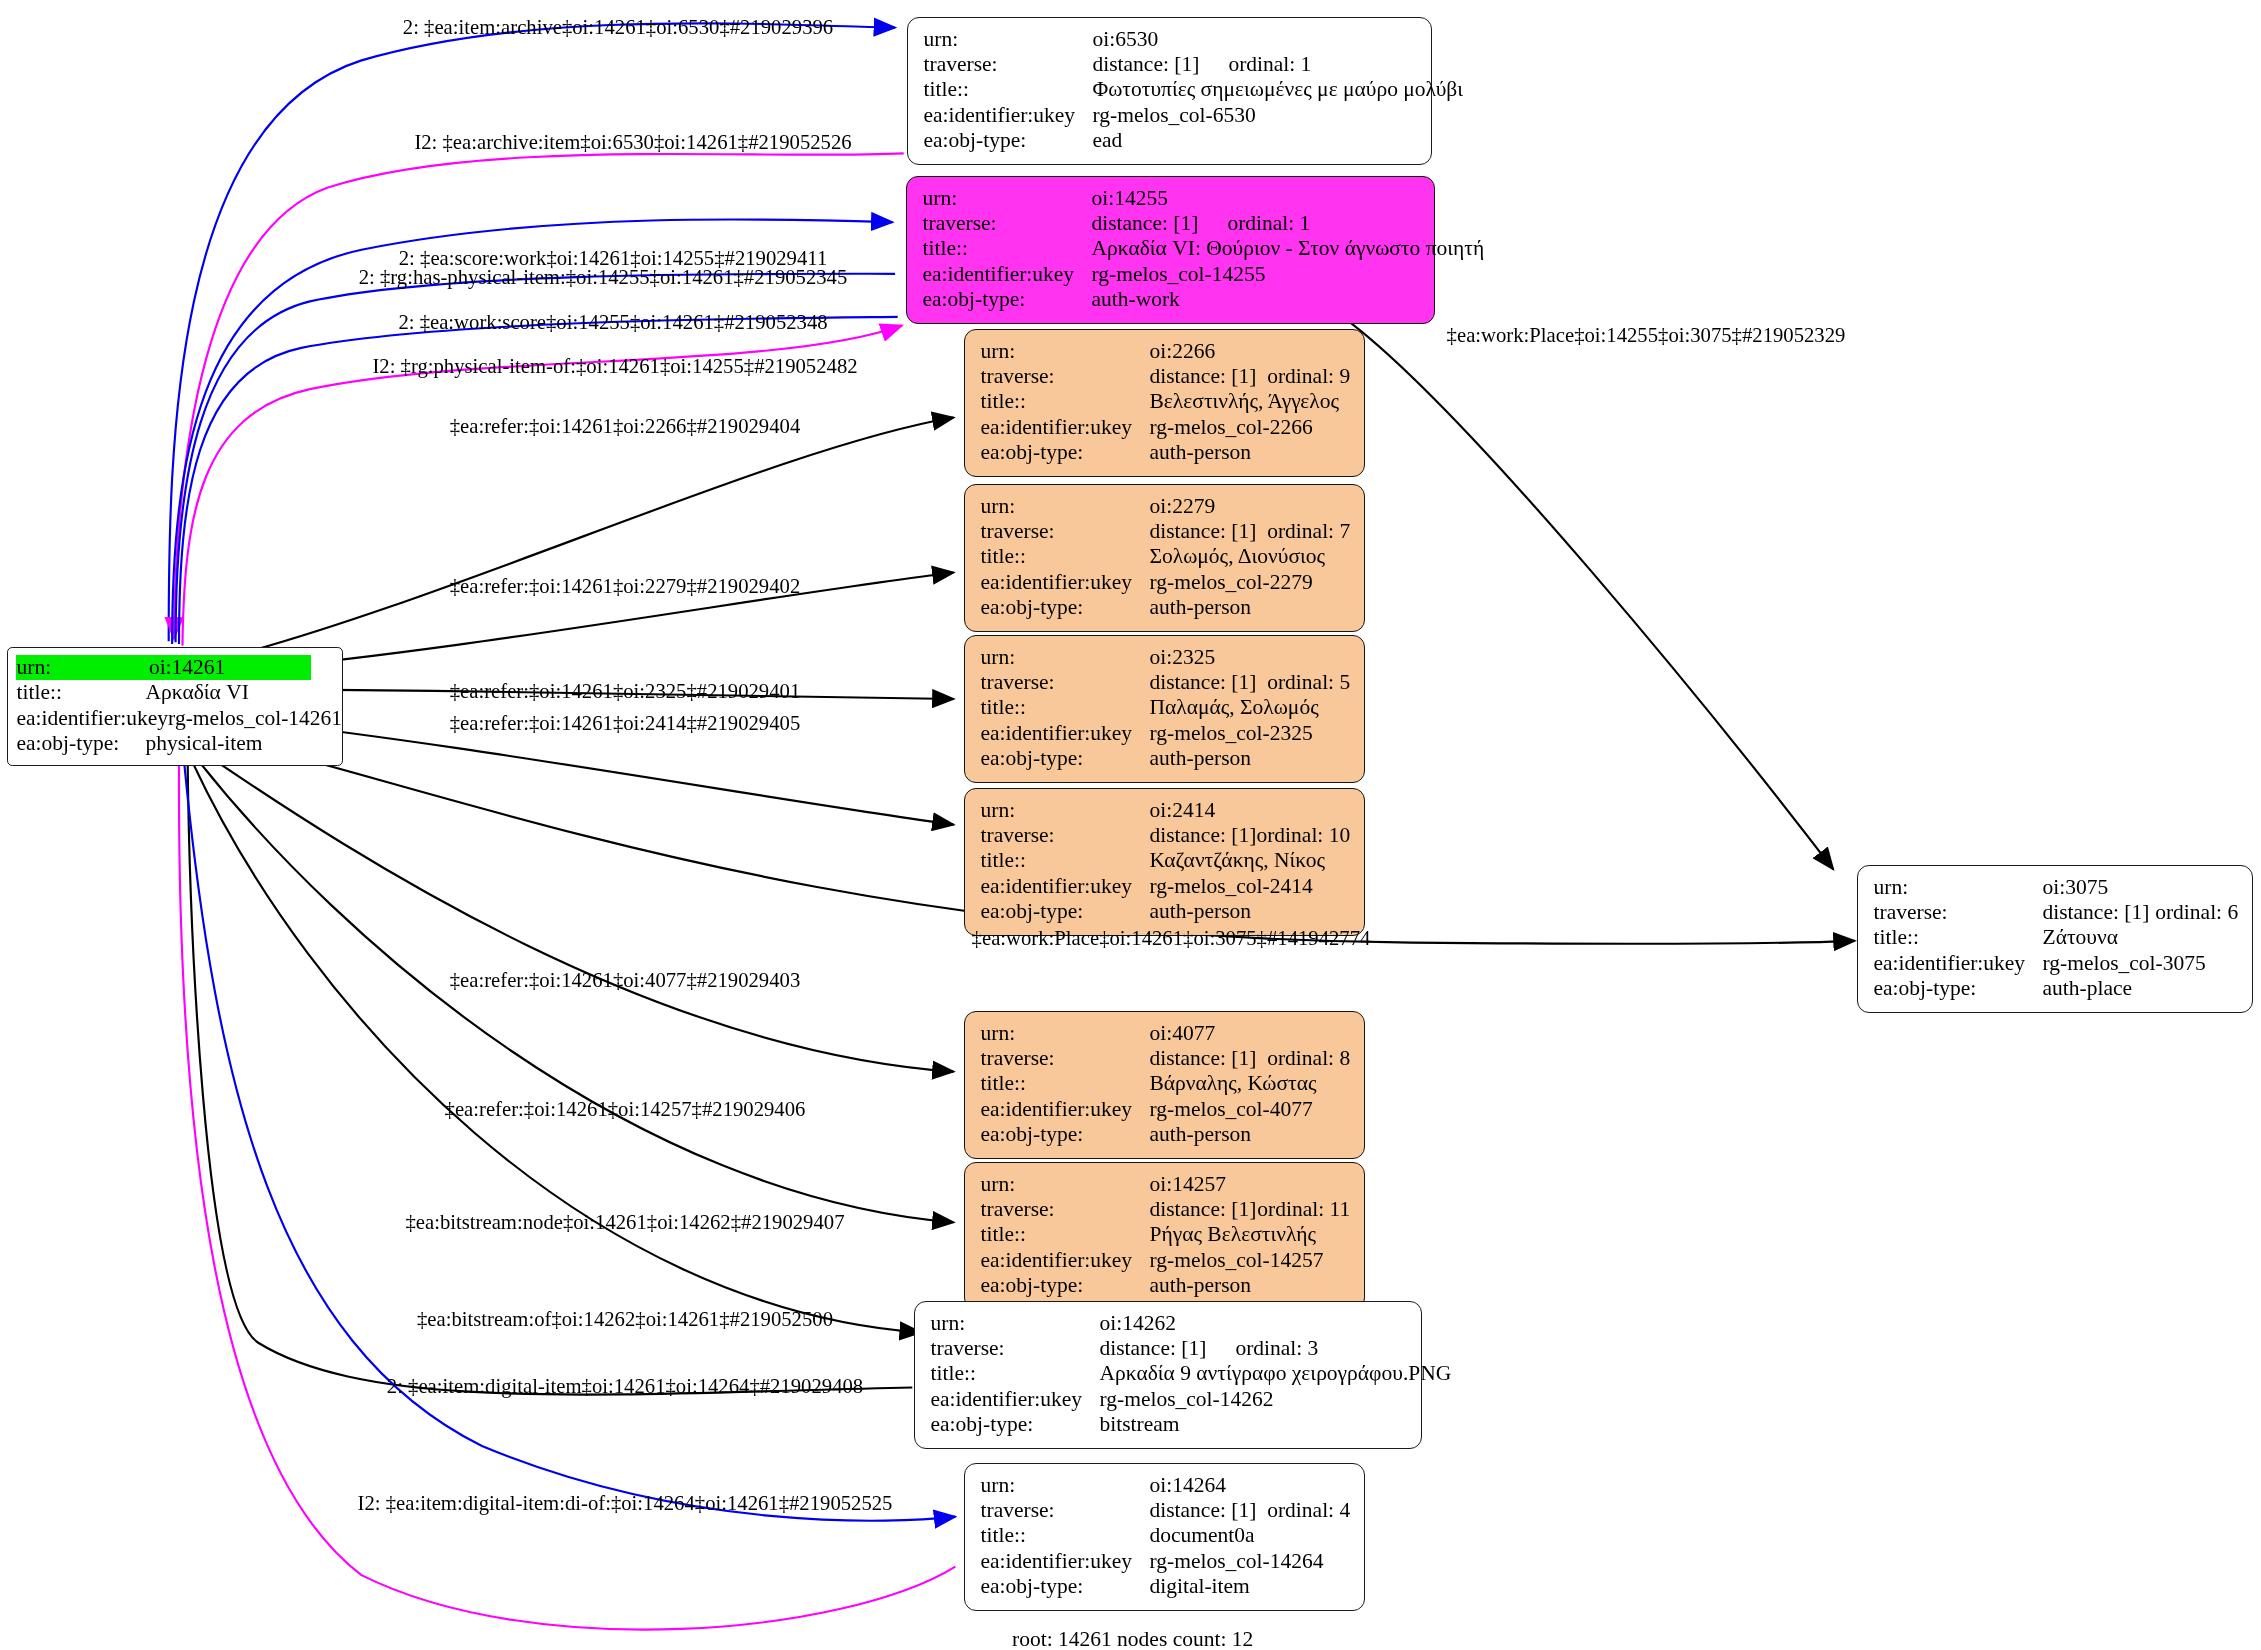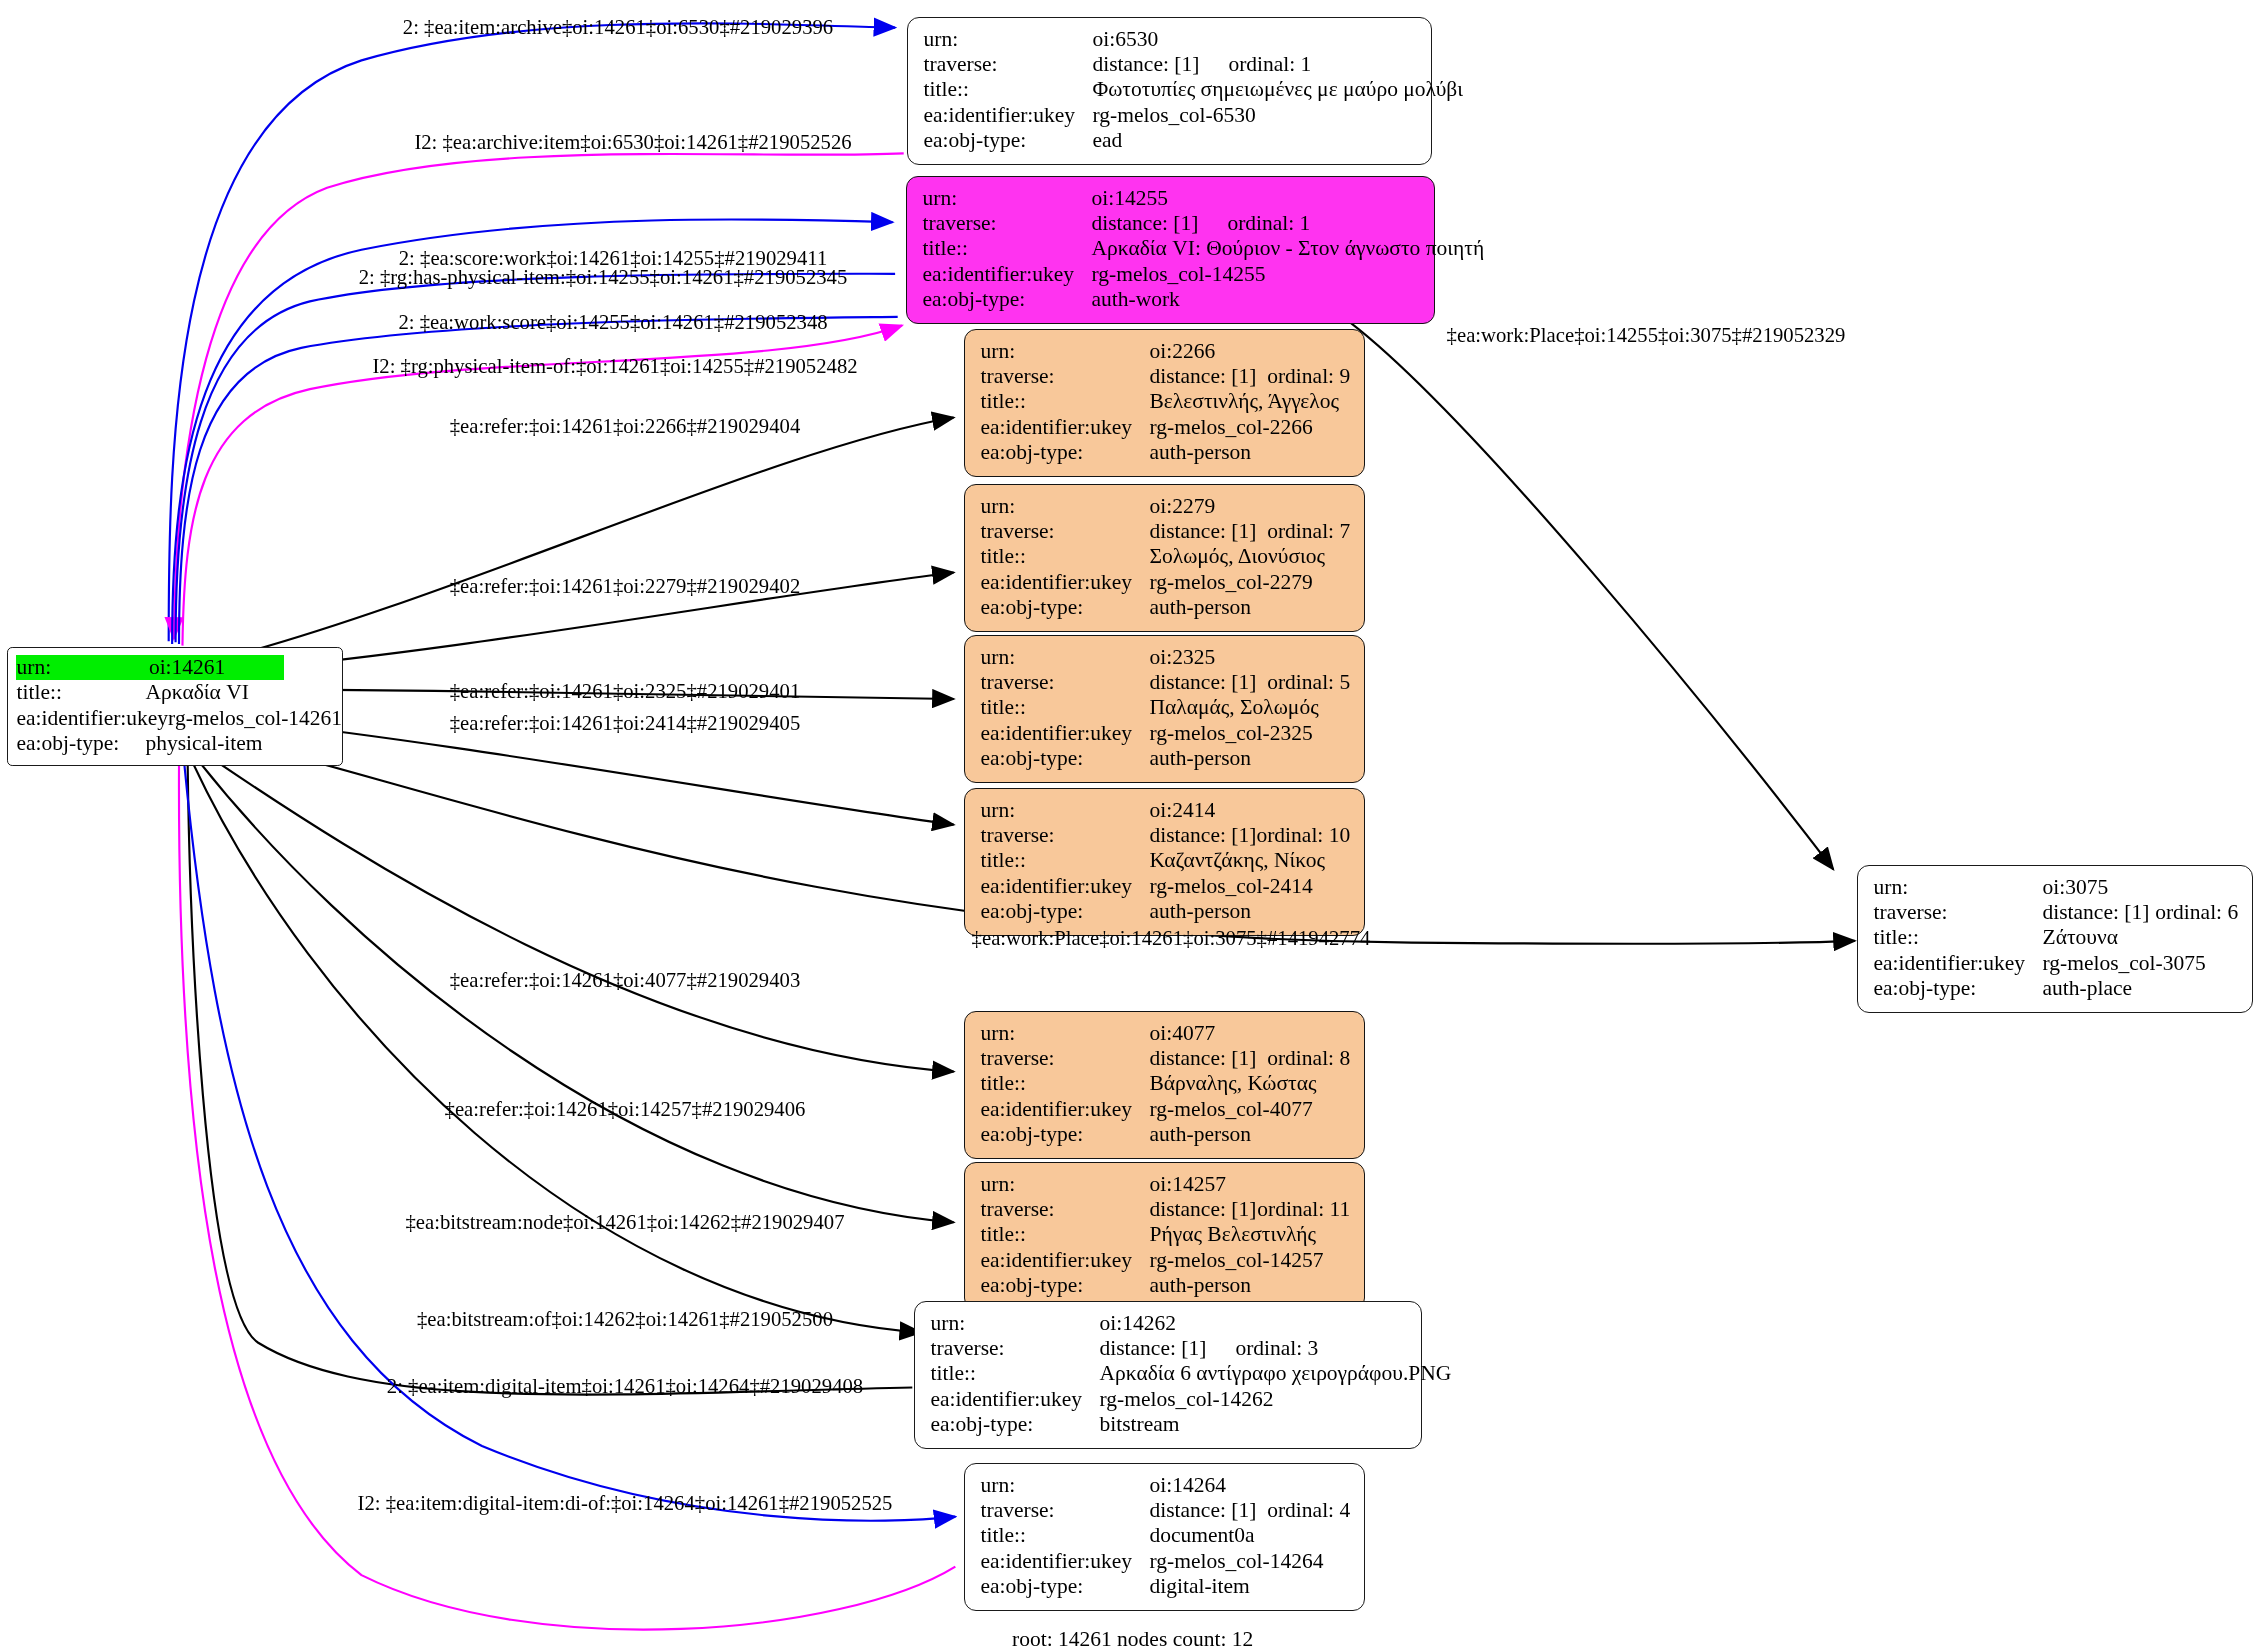--- a/index.html
+++ b/index.html
@@ -57,21 +57,21 @@
     border-radius: 5.2px;
     padding: 6.9px 8.6px 8.6px 8.6px;
     font-size: 21.5px;
   }
   .node.root .node-key { min-width: 129px; }
   .node.root .node-row.hl .node-key,
   .node.root .node-row.hl .node-val {
     background: #00ee00;
   }
   .node.root .node-row.hl .node-key { padding-right: 3.4px; }
-  .node.root .node-row.hl .node-val { padding-right: 59px; }
+  .node.root .node-row.hl .node-val { padding-right: 86px; }
 
   .edge-label {
     position: absolute;
     font-size: 20.7px;
     color: #000000;
     white-space: nowrap;
     line-height: 1;
   }
   .edge-label.centered { transform: translateX(-50%); }
 
@@ -363,21 +363,21 @@
       <span class="node-val">oi:14262</span>
     </div>
     <div class="node-row">
       <span class="node-key">traverse:</span>
       <span class="node-val">distance: [1]</span>
       <span class="ordinal-gap"></span>
       <span class="node-val">ordinal: 3</span>
     </div>
     <div class="node-row">
       <span class="node-key">title::</span>
-      <span class="node-val">Αρκαδία 6 αντίγραφο χειρογράφου.PNG</span>
+      <span class="node-val">Αρκαδία 9 αντίγραφο χειρογράφου.PNG</span>
     </div>
     <div class="node-row">
       <span class="node-key">ea:identifier:ukey</span>
       <span class="node-val">rg-melos_col-14262</span>
     </div>
     <div class="node-row">
       <span class="node-key">ea:obj-type:</span>
       <span class="node-val">bitstream</span>
     </div>
   </div>

